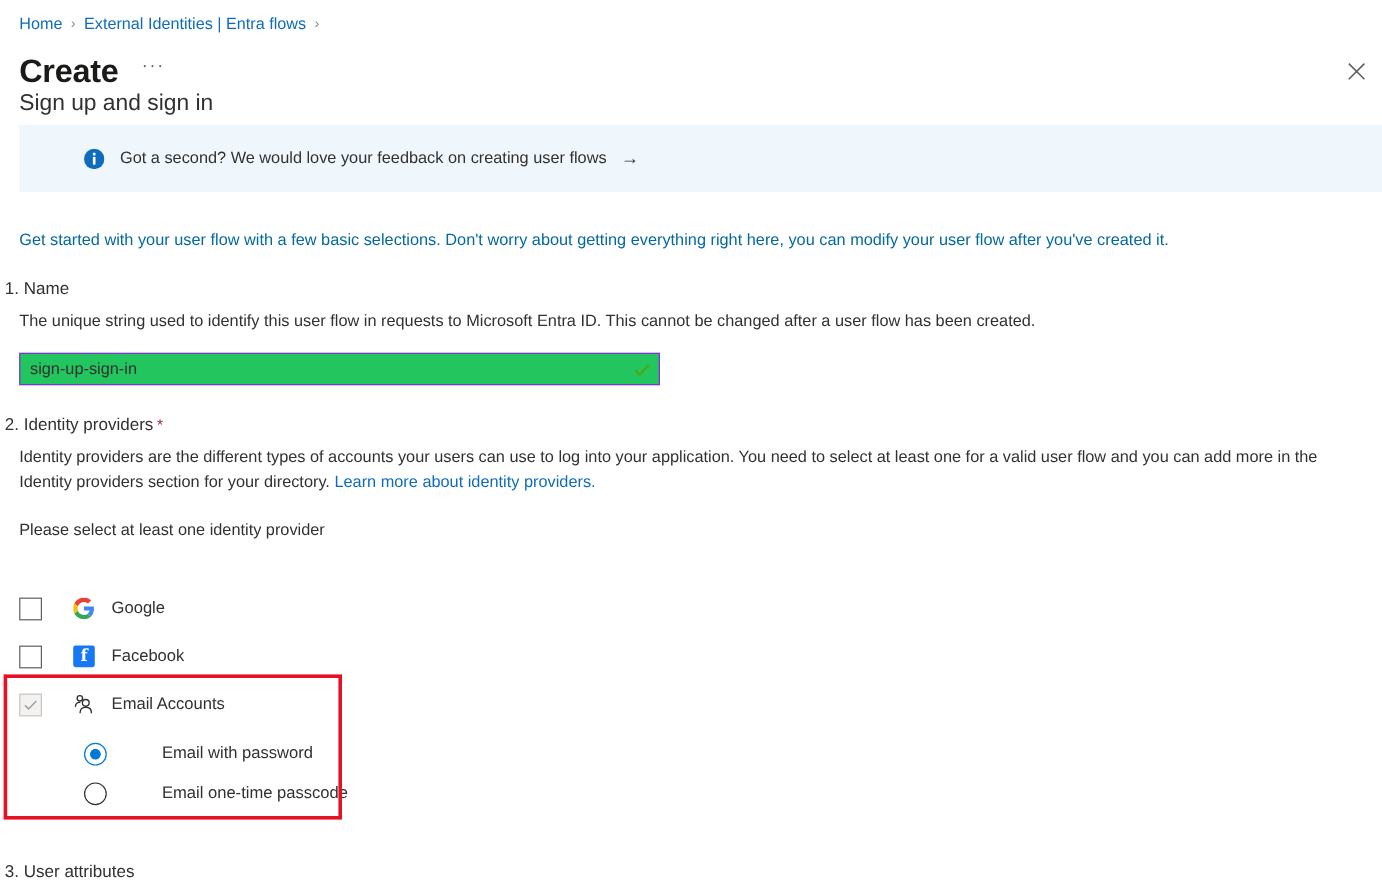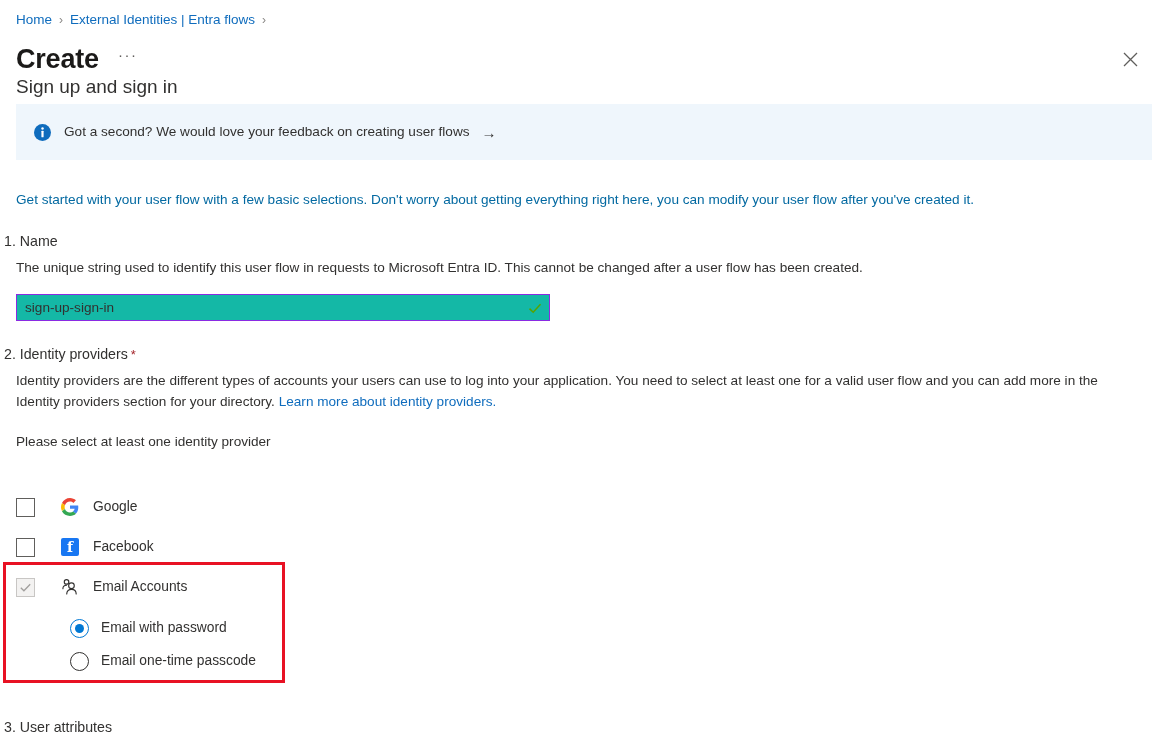--- a/index.html
+++ b/index.html
@@ -96,20 +96,21 @@
   .info-banner {
     position: absolute;
     left: 16px;
     top: 104px;
     width: 1136px;
     height: 56px;
     background: #eff6fc;
     display: flex;
     align-items: center;
     box-sizing: border-box;
+    padding-left: 36px;
   }
   .info-icon {
     margin-left: 18px;
     margin-right: 13px;
     flex: none;
     display: flex;
   }
   .banner-text {
     font-size: 13.6px;
     color: #323130;
@@ -166,21 +167,21 @@
   }
 
   
   .name-field {
     position: absolute;
     left: 16px;
     top: 294px;
     width: 534px;
     height: 27px;
     border: 1px solid #8a2be2;
-    background: #14b8a6;
+    background: #22c55e;
     box-sizing: border-box;
     display: flex;
     align-items: center;
     padding: 0 6px 0 8px;
   }
   .name-input {
     border: none;
     outline: none;
     flex: 1 1 auto;
     font-family: "Liberation Sans", sans-serif;
@@ -270,20 +271,21 @@
     position: absolute;
     left: 70px;
     top: 615px;
   }
   .radio-row {
     display: flex;
     align-items: center;
     height: 26px;
     margin-bottom: 7px;
     cursor: pointer;
+    gap: 34px;
   }
   .radio {
     width: 19px;
     height: 19px;
     border-radius: 50%;
     border: 1.4px solid #323130;
     box-sizing: border-box;
     flex: none;
     display: flex;
     align-items: center;

